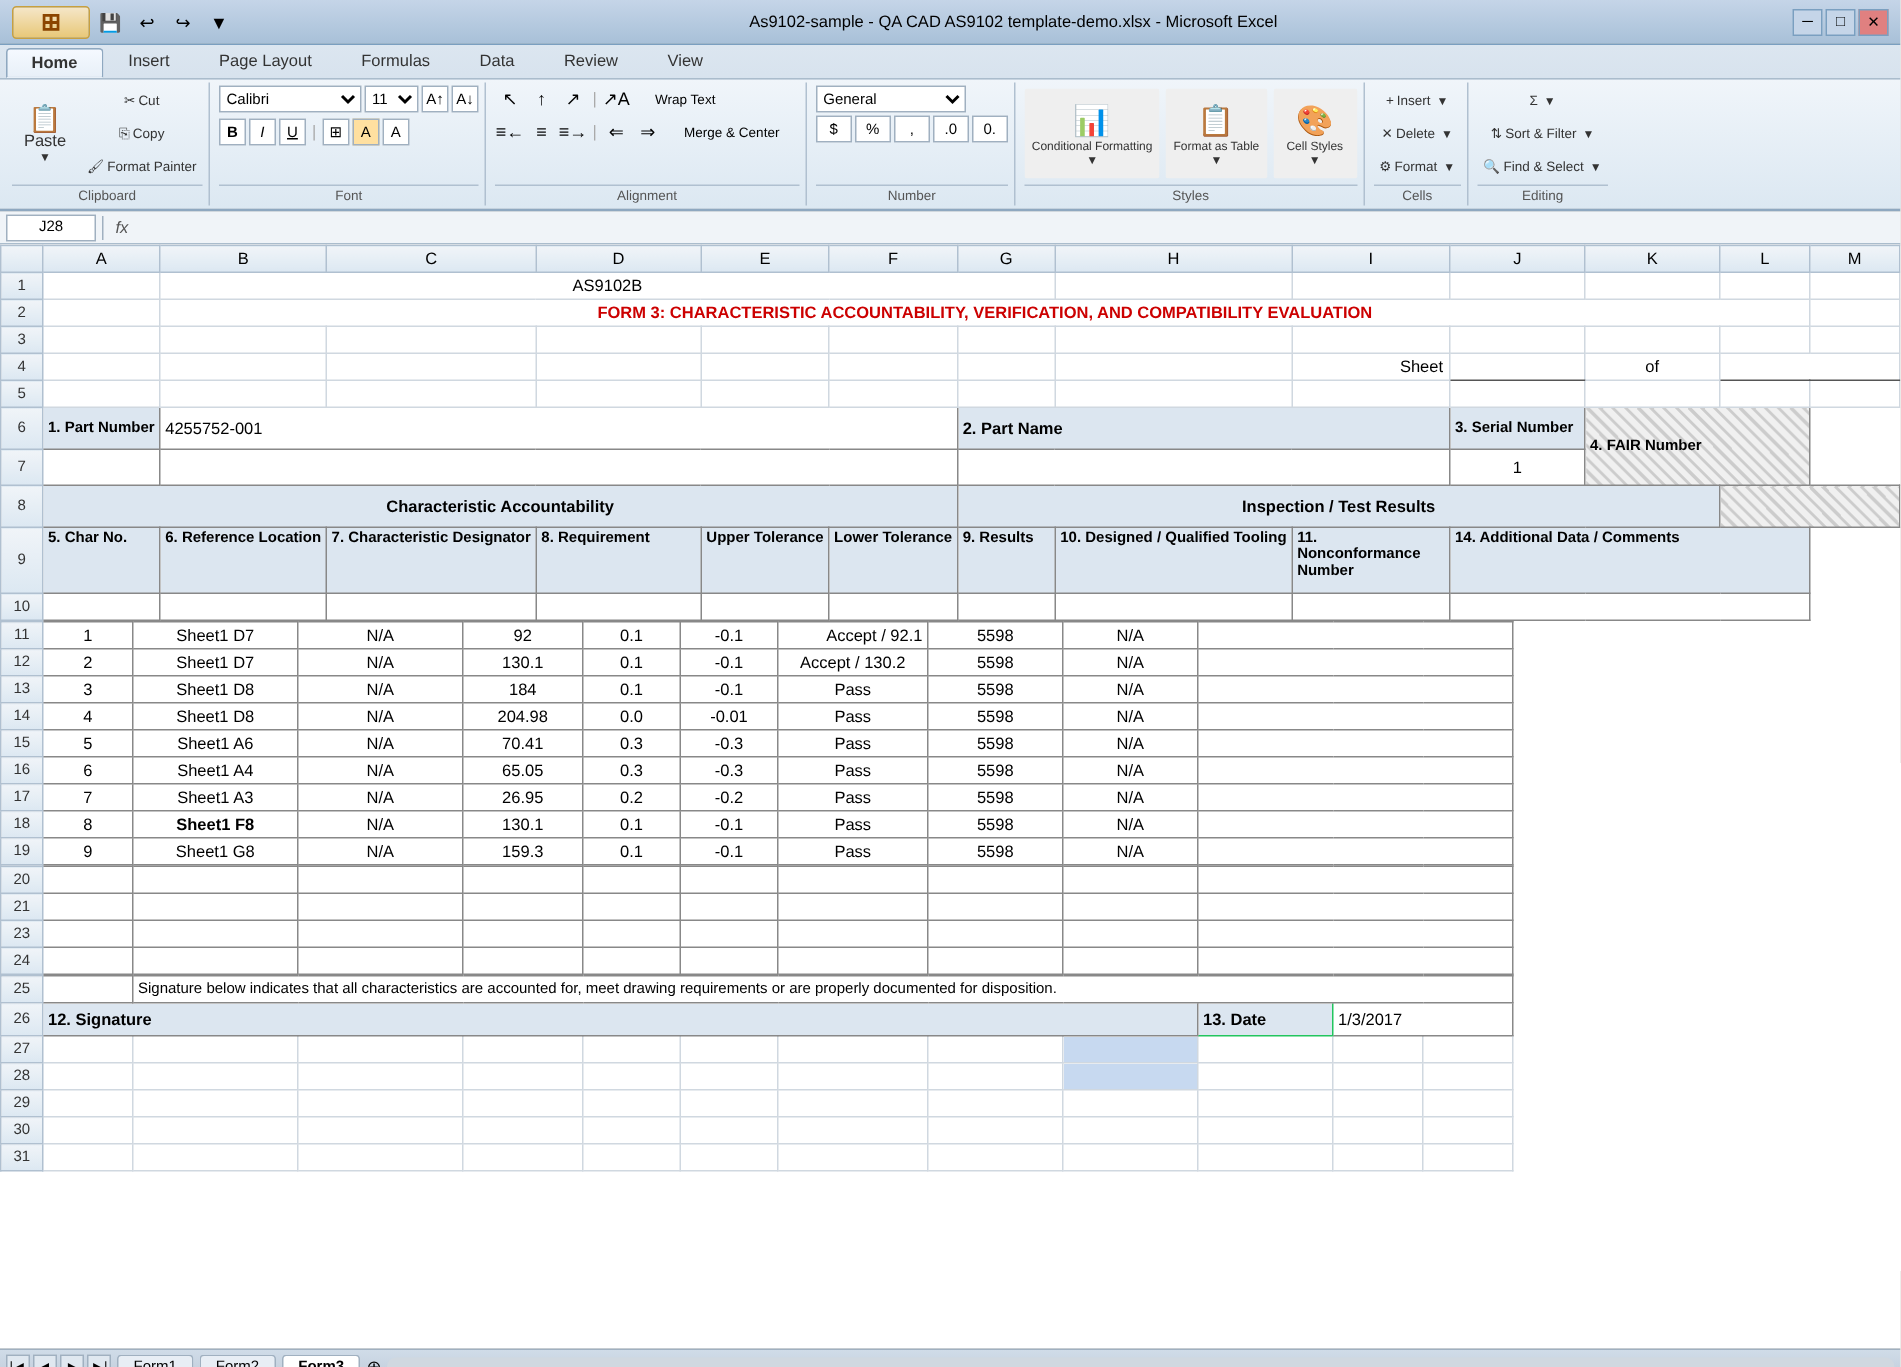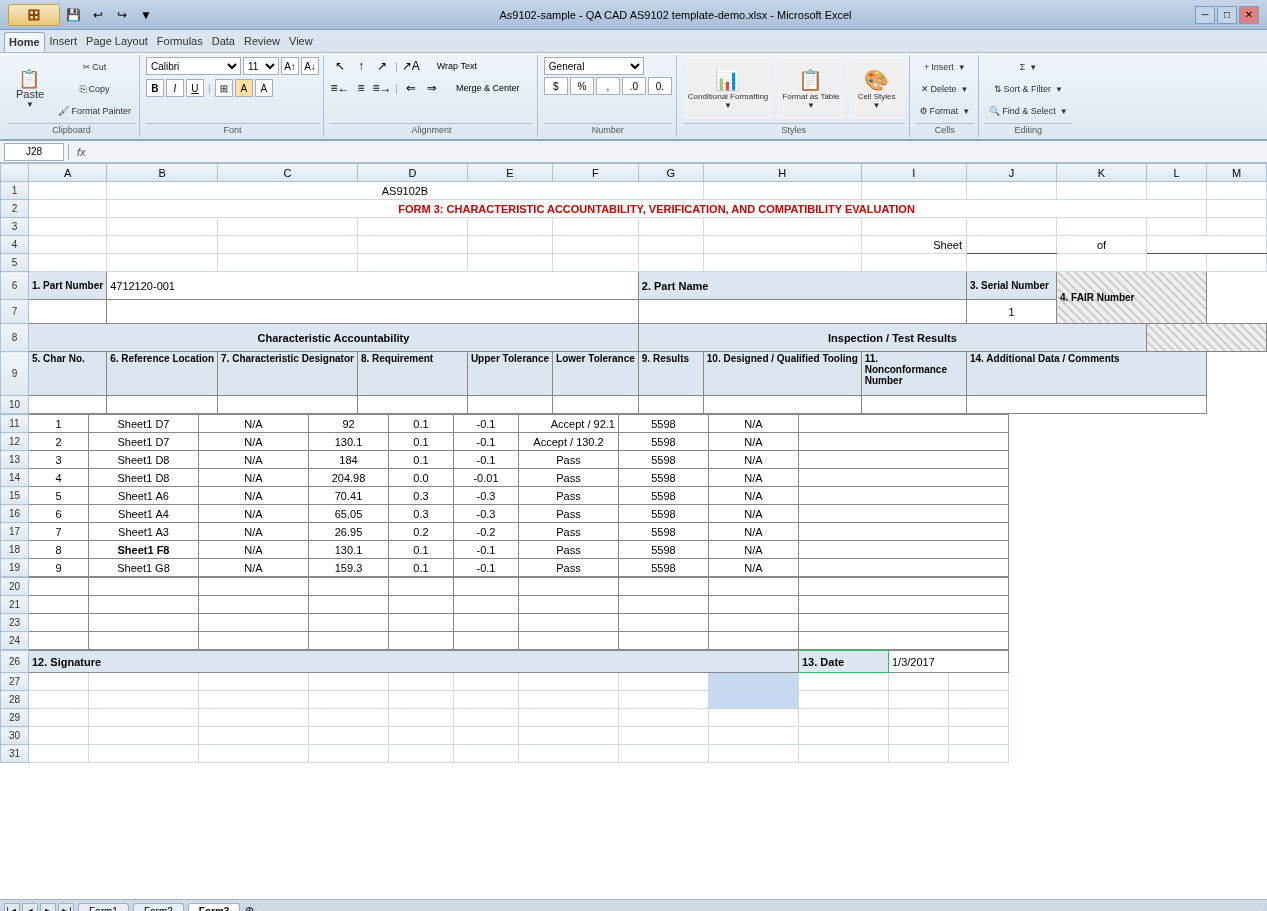--- a/index.html
+++ b/index.html
@@ -33,21 +33,21 @@
     .ribbon {
       background: linear-gradient(to bottom, #dce6f0, #c5d5e5);
       border-bottom: 2px solid #8fa8c0;
     }
     .ribbon-tabs {
       display: flex;
       padding: 2px 4px 0;
       gap: 1px;
     }
     .ribbon-tab {
-      padding: 3px 4px;
+      padding: 3px 16px;
       font-size: 11px;
       cursor: pointer;
       border-radius: 3px 3px 0 0;
       color: #333;
     }
     .ribbon-tab.active {
       background: linear-gradient(to bottom, #f5f9ff, #e8f0f8);
       border: 1px solid #8fa8c0;
       border-bottom: 1px solid #e8f0f8;
       font-weight: bold;
@@ -492,21 +492,21 @@
           <td></td>
           <td></td>
           <td></td>
           <td></td>
           <td></td>
         </tr>
 
         <tr style="height:28px;">
           <td class="row-num">6</td>
           <td colspan="1" class="header-cell" style="border:1px solid #888; white-space:nowrap; font-size:10px;">1. Part Number</td>
-          <td colspan="5" style="border:1px solid #888;">4712120-001</td>
+          <td colspan="5" style="border:1px solid #888;">4255752-001</td>
           <td colspan="3" class="header-cell" style="border:1px solid #888;">2. Part Name</td>
           <td colspan="1" class="header-cell" style="border:1px solid #888; font-size:10px;">3. Serial Number</td>
           <td colspan="2" rowspan="2" class="hatched" style="border:1px solid #888;margin-left:21px;">
             <div style="font-weight:bold; font-size:10px;">4. FAIR Number</div>
           </td>
         </tr>
 
         <tr style="height:24px;">
           <td class="row-num">7</td>
           <td colspan="1" style="border:1px solid #888;"></td>
@@ -771,20 +771,25 @@
         <col style="width:65px;">
         <col style="width:65px;">
         <col style="width:100px;">
         <col style="width:90px;">
         <col style="width:90px;">
         <col style="width:90px;">
         <col style="width:60px;">
         <col style="width:60px;">
       </colgroup>
       <tbody>
+        <tr>
+          <td class="row-num">25</td>
+          <td style="border:1px solid #888;"></td>
+          <td colspan="11" style="border:1px solid #888; font-size:10px;">Signature below indicates that all characteristics are accounted for, meet drawing requirements or are properly documented for disposition.</td>
+        </tr>
         <tr style="height:22px;">
           <td class="row-num">26</td>
           <td colspan="9" class="header-cell" style="border:1px solid #888; font-weight:bold;">12. Signature</td>
           <td colspan="1" class="header-cell" style="border:1px solid #22c55e;">13. Date</td>
           <td colspan="2" style="border:1px solid #888;">1/3/2017</td>
         </tr>
 
         <tr>
             <td class="row-num">27</td>
             <td></td>

